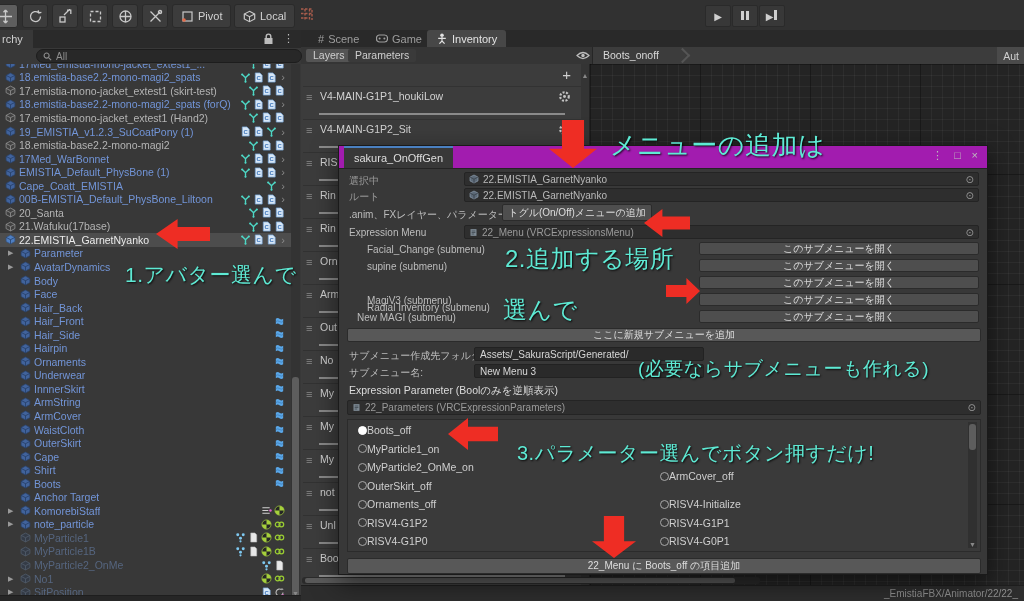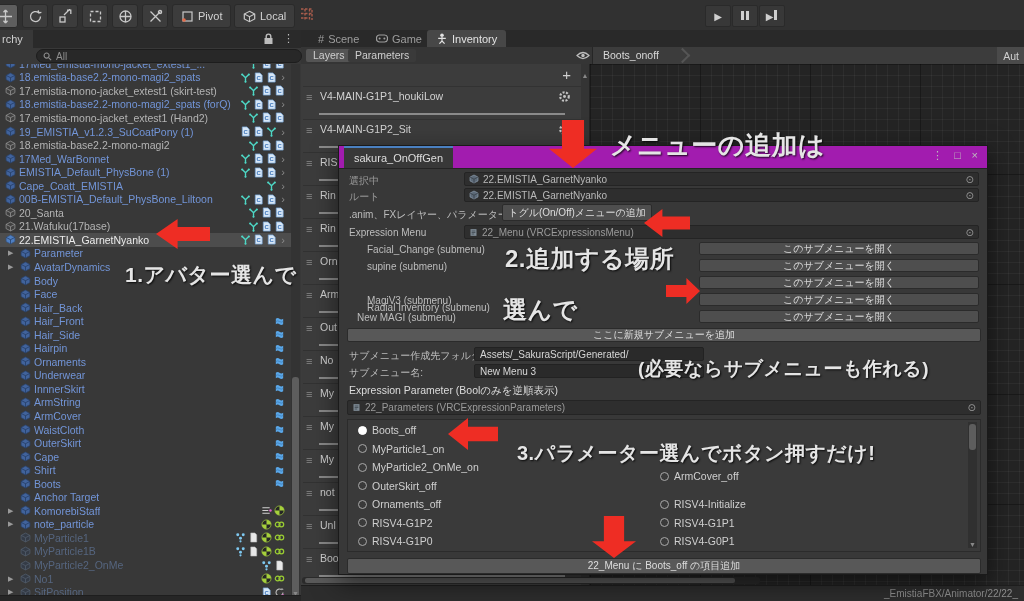--- a/index.html
+++ b/index.html
@@ -102,28 +102,28 @@
   .ofield{position:absolute;background:#2e2e2e;border:1px solid #242424;border-radius:2px;height:14px;
           display:flex;align-items:center;gap:4px;padding:0 4px;font-size:10px;color:#b9b9b9;box-sizing:border-box;white-space:nowrap;}
   .ofield .picker{margin-left:auto;color:#9a9a9a;font-size:10px;}
   .tfield{position:absolute;background:#2a2a2a;border:1px solid #222;border-radius:2px;height:14px;
           display:flex;align-items:center;padding:0 5px;font-size:10px;color:#d6d6d6;box-sizing:border-box;white-space:nowrap;}
   .ubtn{position:absolute;background:#4e4e4e;border:1px solid #2b2b2b;border-radius:2px;color:#dedede;font-size:10px;
         display:flex;align-items:center;justify-content:center;box-sizing:border-box;white-space:nowrap;}
   .wide{background:#585858;}
   #tw-bold{position:absolute;font-size:10.5px;font-weight:normal;color:#dcdcdc;white-space:nowrap;}
   #parambox{position:absolute;left:8px;top:273px;width:634px;height:133px;background:#3a3a3a;border:1px solid #2b2b2b;box-sizing:border-box;}
-  .prow{position:absolute;display:flex;align-items:center;gap:5px;font-size:10.5px;color:#cfcfcf;white-space:nowrap;}
+  .prow{position:absolute;display:flex;align-items:center;font-size:10.5px;color:#cfcfcf;white-space:nowrap;}
   .radio{width:9px;height:9px;border:1px solid #a8a8a8;border-radius:50%;display:inline-block;background:transparent;box-sizing:border-box;}
   .radio.sel{background:#ffffff;border-color:#ffffff;}
   #pbox-scroll{position:absolute;right:3px;top:2px;width:9px;height:126px;background:#303030;}
   #pbox-thumb{position:absolute;left:1px;top:2px;width:7px;height:26px;background:#5d5d5d;border-radius:3px;}
 
   
-  .anno{position:absolute;color:#e5e5e5;font-weight:bold;z-index:55;white-space:nowrap;
+  .anno{position:absolute;color:#5eead4;font-weight:normal;z-index:55;white-space:nowrap;
         text-shadow:1px 1px 2px rgba(0,0,0,.85);letter-spacing:.5px;}
   .arr{position:absolute;background:#ee2d24;z-index:50;filter:drop-shadow(0 1px 1px rgba(0,0,0,.5));}
   .arr.left {clip-path:polygon(0 50%,40% 0,40% 27%,100% 27%,100% 73%,40% 73%,40% 100%);}
   .arr.right{clip-path:polygon(100% 50%,60% 0,60% 27%,0 27%,0 73%,60% 73%,60% 100%);}
   .arr.down {clip-path:polygon(50% 100%,0 60%,27% 60%,27% 0,73% 0,73% 60%,100% 60%);}
 </style>
 </head>
 <body>
 
 <div id="app">

